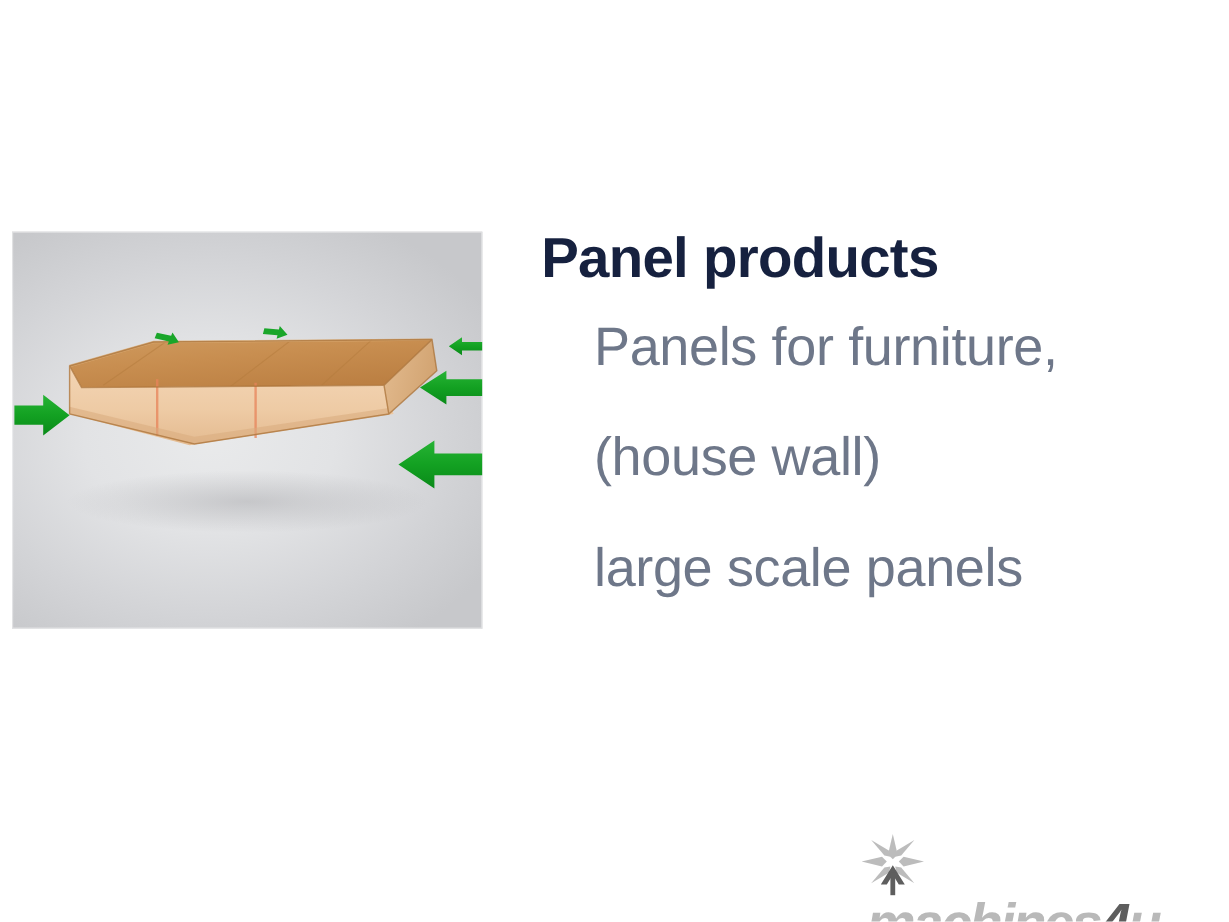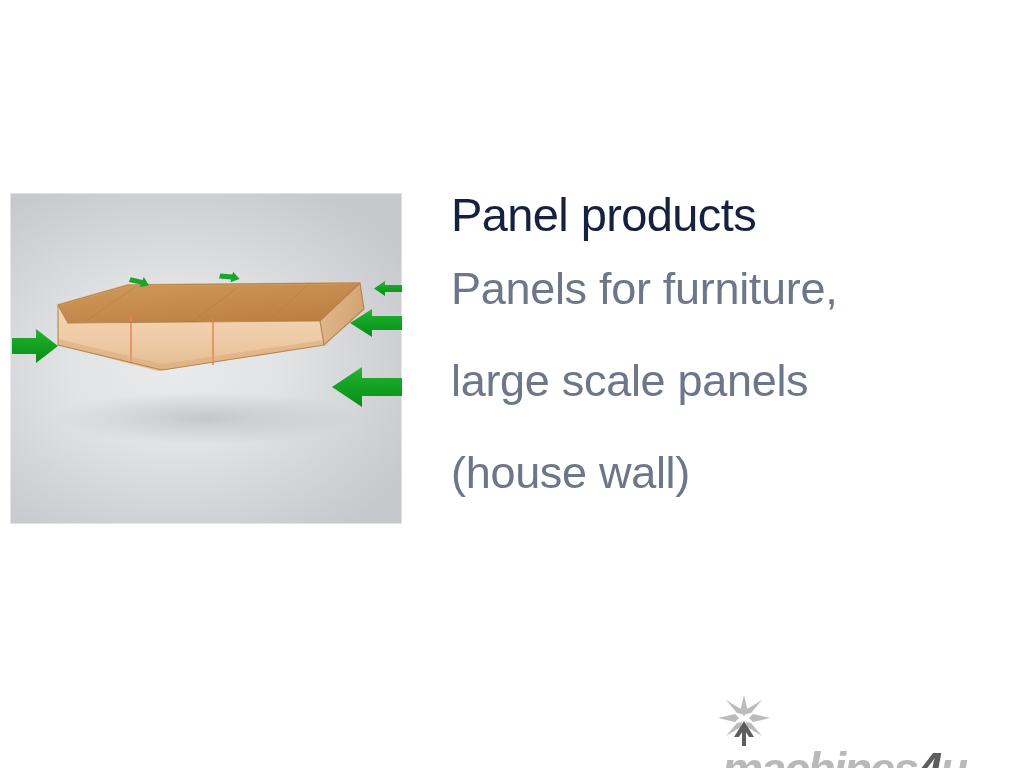--- a/index.html
+++ b/index.html
@@ -44,34 +44,35 @@
 
   
   #text-block {
     position: absolute;
     left: 451px;
     top: 190px;
     width: 566px;
   }
   #slide-title {
     font-size: 47px;
-    font-weight: normal;
+    font-weight: bold;
     color: #16213f;
     letter-spacing: -0.6px;
     line-height: 1.05;
     margin: 0 0 4px 0;
     white-space: nowrap;
   }
   .body-line {
     font-size: 45px;
     font-weight: 400;
     color: #6e7789;
     letter-spacing: -0.3px;
     line-height: 92px;
     white-space: nowrap;
+    margin-left: 44px;
   }
 
   
   #watermark {
     position: absolute;
     left: 718px;
     top: 694px;
     width: 298px;
     height: 62px;
     display: flex;
@@ -200,22 +201,22 @@
       <g>
         <path d="M 210,83 L 222,81 L 222,78 L 230,83.5 L 222,89 L 222,86 L 210,88 Z" fill="#1aa62a" transform="rotate(14 220 83)"></path>
       </g>
     </svg>
   </div>
 
   <div id="text-block">
     <h1 id="slide-title">Panel products</h1>
 
     <div class="body-line">Panels for furniture,</div>
+    <div class="body-line">(house wall)</div>
     <div class="body-line">large scale panels</div>
-    <div class="body-line">(house wall)</div>
   </div>
 
   <div id="watermark">
     <svg id="wm-icon" viewBox="0 0 52 52" xmlns="http://www.w3.org/2000/svg">
       <g fill="#bcbcbc">
 
         <polygon points="26,0 30,17 26,21 22,17"></polygon>
         <polygon points="52,23 35,27 31,23 35,19"></polygon>
         <polygon points="0,23 17,19 21,23 17,27"></polygon>
         <polygon points="44,5 33,18 28,19 29,14"></polygon>

